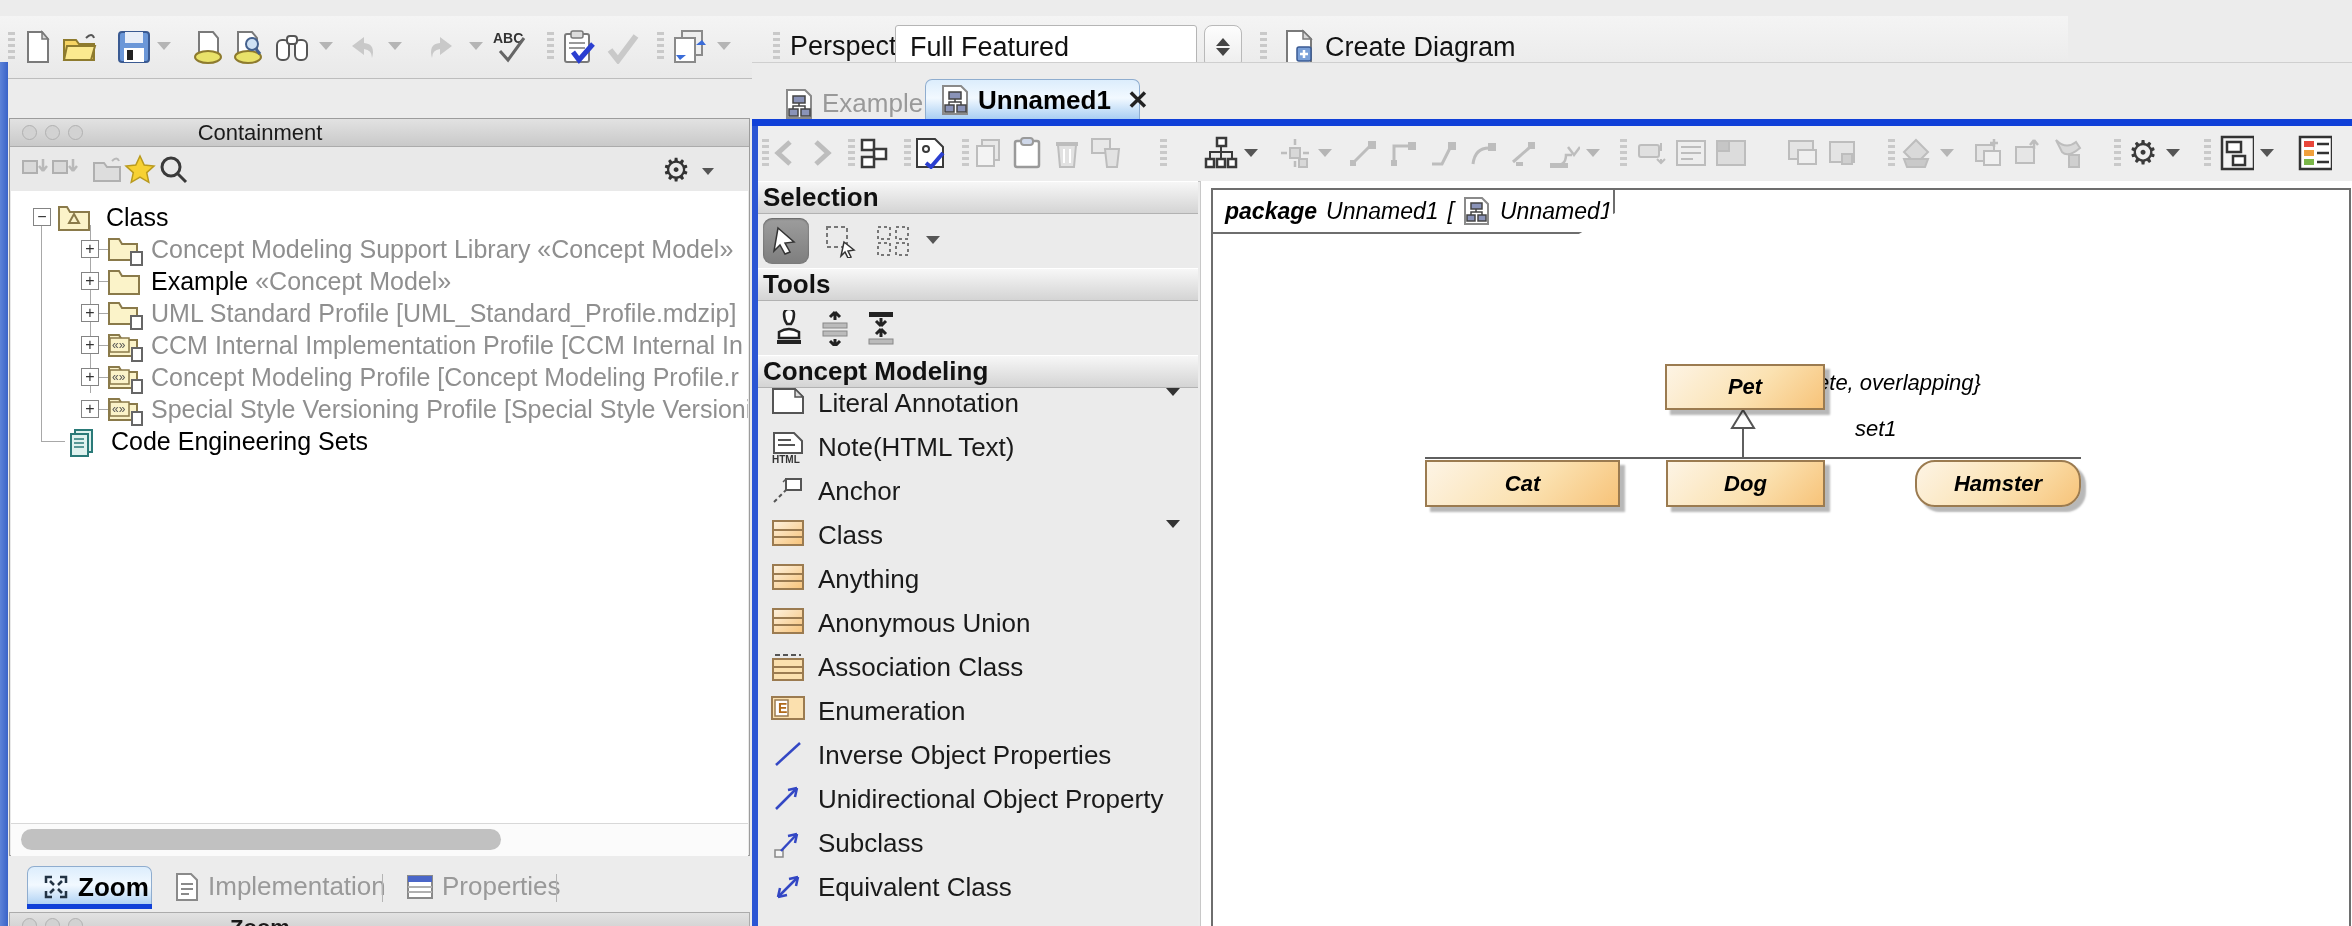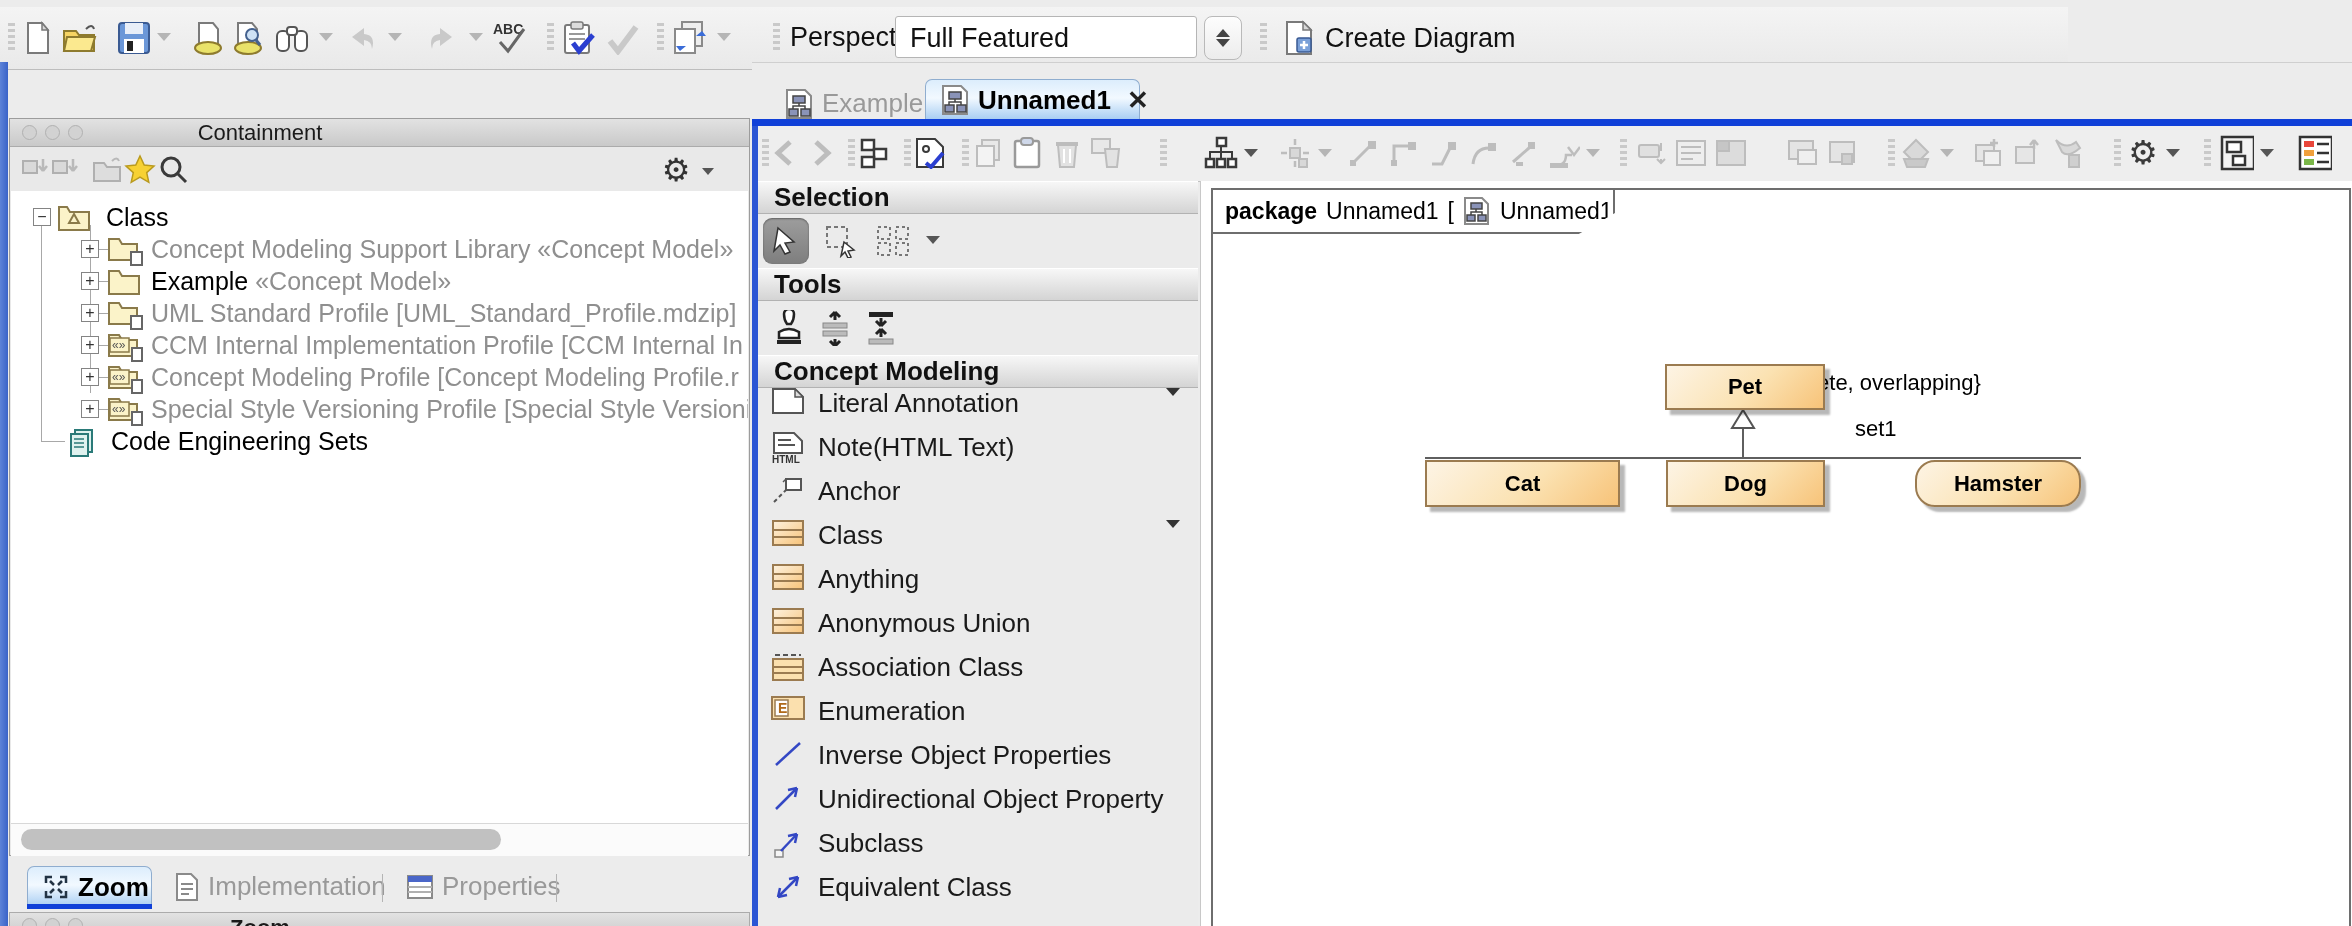--- a/index.html
+++ b/index.html
@@ -1,21 +1,21 @@
 <!DOCTYPE html>
 <html><head>
 <meta charset="utf-8">
 <style>
   html,body{margin:0;padding:0;}
   body{width:2352px;height:926px;overflow:hidden;background:#ececec;
        font-family:"Liberation Sans",sans-serif;-webkit-font-smoothing:antialiased;}
   #app{position:absolute;inset:0;width:2352px;height:926px;overflow:hidden;}
   .abs{position:absolute;}
   
-  #topbar{position:absolute;left:0;top:7px;width:2068px;height:62px;background:linear-gradient(#f4f4f4,#e9e9e9);
+  #topbar{position:absolute;left:0;top:16px;width:2068px;height:62px;background:linear-gradient(#f4f4f4,#e9e9e9);
           border-bottom:1px solid #bdbdbd;}
   .tbi{position:absolute;top:13px;width:36px;height:36px;display:flex;align-items:center;justify-content:center;}
   .grip{position:absolute;top:16px;width:7px;height:30px;
         background:repeating-linear-gradient(#c9c9c9 0 3px,transparent 3px 6px);}
   .caret{width:0;height:0;border-left:7px solid transparent;border-right:7px solid transparent;border-top:8px solid #555;}
   .caret.dim{border-top-color:#b5b5b5;}
   .vcaret{position:absolute;top:26px;}
   #persp-label{position:absolute;top:15px;font-size:27px;color:#111;}
   #persp-combo{position:absolute;top:9px;width:302px;height:42px;background:#fff;border:1px solid #b5b5b5;
                border-radius:3px;font-size:27px;color:#111;line-height:42px;padding-left:14px;box-sizing:border-box;}
@@ -55,29 +55,29 @@
                border:1px solid #ababab;box-sizing:border-box;}
   
   #dg-tabstrip{position:absolute;left:752px;top:62px;width:1600px;height:57px;background:#ececec;border-top:1px solid #cfcfcf;}
   #dg-blueline{position:absolute;left:752px;top:119px;width:1600px;height:7px;background:#1040d8;}
   #dg-blueleft{position:absolute;left:752px;top:126px;width:6px;height:800px;background:#2b55d4;}
   #dg-toolbar{position:absolute;left:758px;top:126px;width:1594px;height:55px;background:#eeeeee;border-bottom:1px solid #c2c2c2;}
   .dicon{position:absolute;top:10px;width:34px;height:34px;display:flex;align-items:center;justify-content:center;}
   
   #palette{position:absolute;left:758px;top:181px;width:440px;height:745px;background:#ebebeb;}
   .sec-head{height:31px;background:linear-gradient(#f7f7f7,#d4d4d4);border-top:1px solid #fff;border-bottom:1px solid #b2b2b2;
-            font-size:26px;font-weight:bold;color:#111;padding-left:16px;line-height:31px;}
+            font-size:26px;font-weight:bold;color:#111;padding-left:5px;line-height:31px;}
   .btnrow{height:54px;position:relative;}
   .pal-item{height:44px;display:flex;align-items:flex-start;padding-left:10px;position:relative;font-size:26px;color:#1a1a1a;}
   .pal-item .ic{width:40px;display:flex;justify-content:center;margin-right:10px;}
   .pal-item .dd{position:absolute;right:18px;}
   .selbtn{position:absolute;top:4px;width:46px;height:46px;border-radius:9px;display:flex;align-items:center;justify-content:center;}
   .selbtn.pressed{background:linear-gradient(#9d9d9d,#7e7e7e);box-shadow:inset 0 1px 2px rgba(0,0,0,.4);}
   
-  #canvas{position:absolute;left:1200px;top:181px;width:1152px;height:745px;background:#fff;border-left:1px solid #c8c8c8;}
+  #canvas{position:absolute;left:1200px;top:181px;width:1152px;height:745px;background:#fff;border-left:1px solid #c8c8c8;font-style:italic;}
   #frame{position:absolute;left:10px;top:7px;width:1136px;height:736px;border:2px solid #6e6e6e;background:#fff;}
   #frame-head{position:absolute;left:0;top:0;width:402px;height:44px;border-right:2px solid #6e6e6e;border-bottom:2px solid #6e6e6e;
               background:#fff;display:flex;align-items:center;gap:9px;padding-left:12px;box-sizing:border-box;font-size:23px;color:#000;
               clip-path:polygon(0 0,100% 0,100% 52%,91% 100%,0 100%);}
   .umlclass{position:absolute;background:linear-gradient(135deg,#fdf4e5 0%,#fbe2b2 55%,#f7c379 100%);
             border:2px solid #9b7b50;box-shadow:5px 5px 2px rgba(0,0,0,.28);box-sizing:border-box;
             display:flex;align-items:center;justify-content:center;font-size:22px;font-weight:bold;color:#000;}
   .genline{position:absolute;background:#5f5f5f;}
   #gen-label,#gen-name{position:absolute;font-size:22px;color:#000;white-space:nowrap;}
   svg{display:block;}

